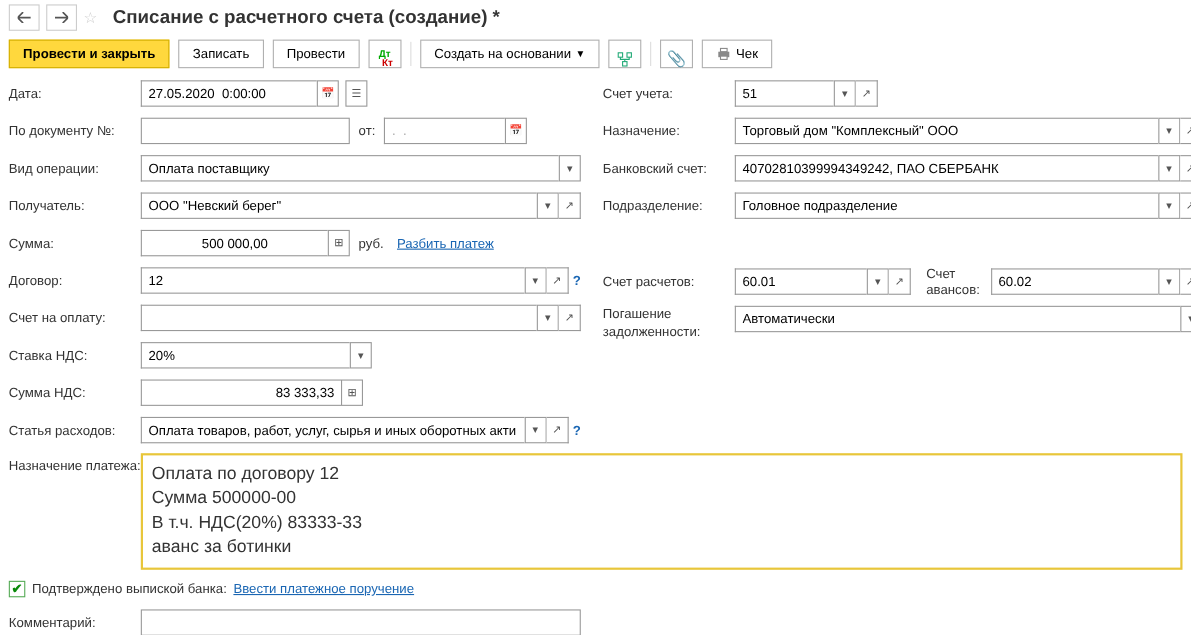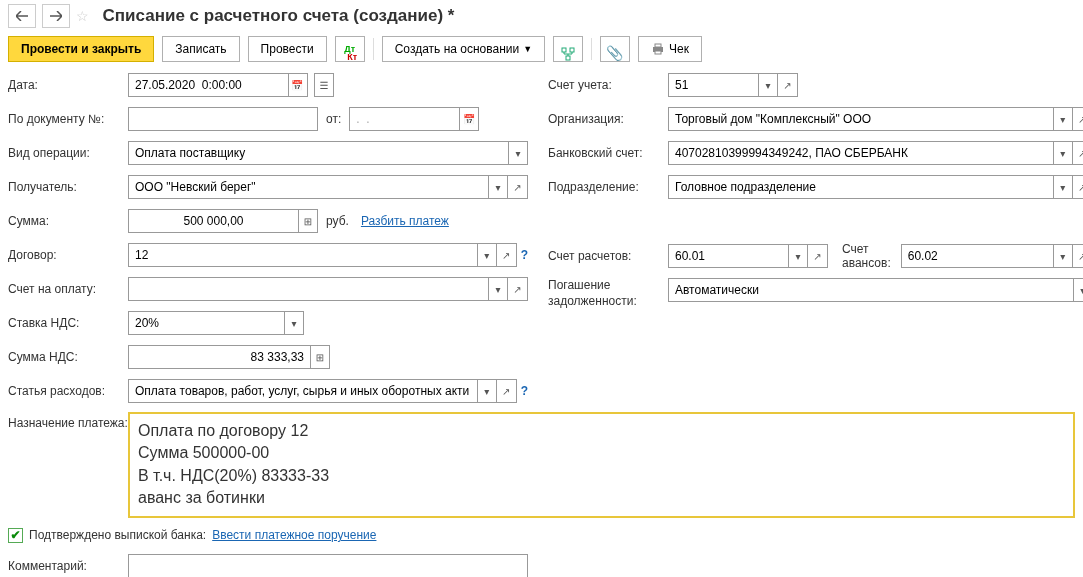--- a/index.html
+++ b/index.html
@@ -189,21 +189,21 @@
           <button class="combo-btn">
               <span>↗</span>
             </button>
         </div>
       </div>
     </div>
 
     <div class="row">
       <div class="label">Ставка НДС:</div>
       <div class="input-group">
-        <div class="input-combo" style="width:176px;">
+        <div class="input-combo" style="width:210px;">
           <input type="text" value="20%" style="">
           <button class="combo-btn">
               <span>▾</span>
             </button>
         </div>
       </div>
     </div>
 
     <div class="row">
       <div class="label">Сумма НДС:</div>
@@ -244,21 +244,21 @@
               <span>▾</span>
             </button>
           <button class="combo-btn">
               <span>↗</span>
             </button>
         </div>
       </div>
     </div>
 
     <div class="row">
-      <div class="label-right">Организация:</div>
+      <div class="label-right">Назначение:</div>
       <div class="input-group">
         <div class="input-combo" style="flex:1;">
           <input type="text" value="Торговый дом &quot;Комплексный&quot; ООО" style="">
           <button class="combo-btn">
               <span>▾</span>
             </button>
           <button class="combo-btn">
               <span>↗</span>
             </button>
         </div>

